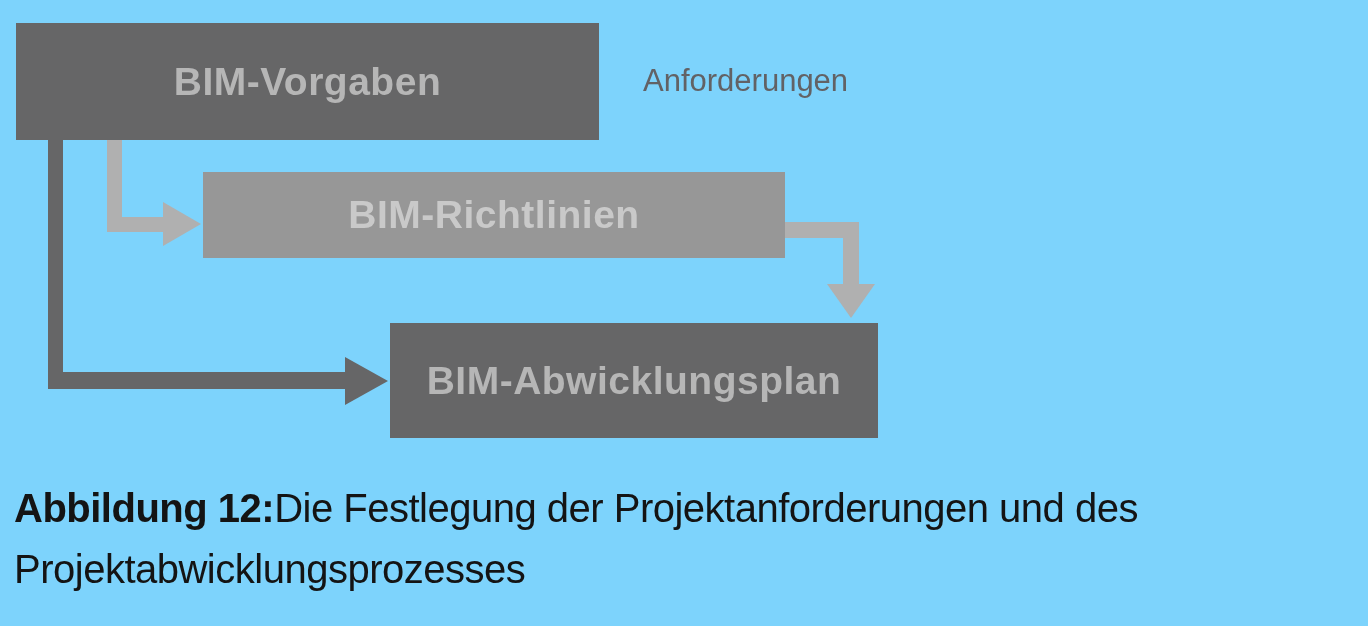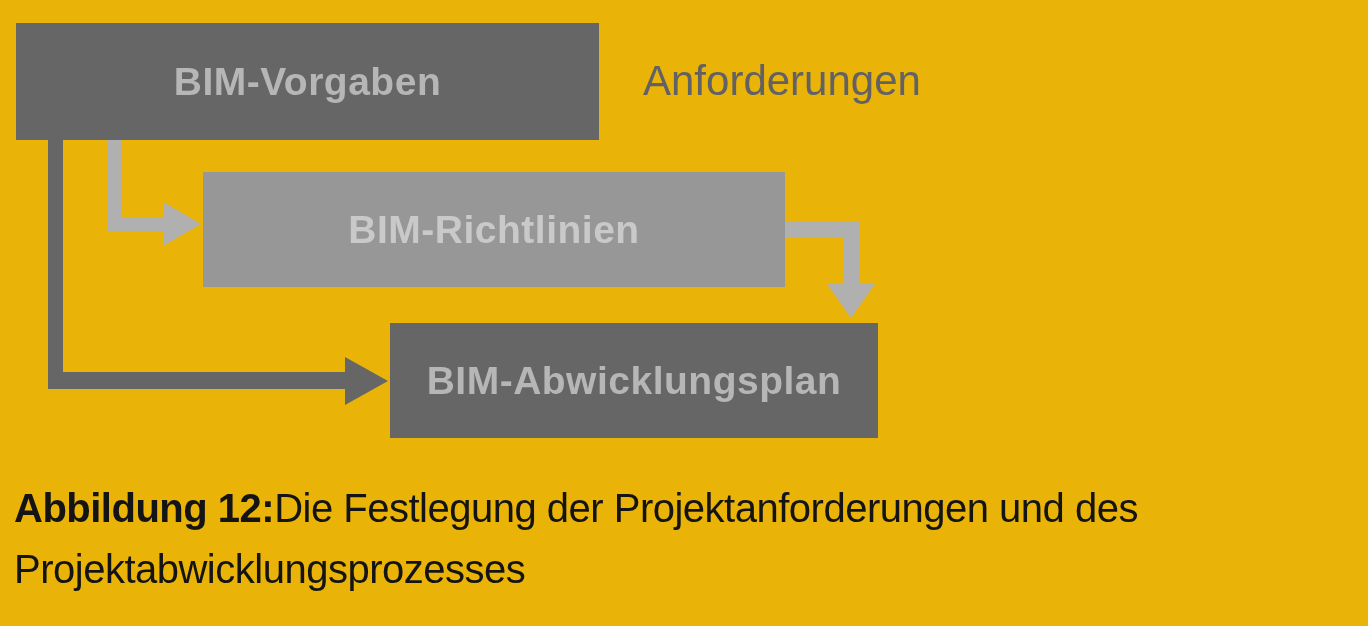--- a/index.html
+++ b/index.html
@@ -5,44 +5,44 @@
   html, body {
     margin: 0;
     padding: 0;
     background: #c6c6c6;
     font-family: "Liberation Sans", sans-serif;
   }
   .stage {
     position: relative;
     width: 1368px;
     height: 626px;
-    background: #eab308;
+    background: #7dd3fc;
     overflow: hidden;
   }
   
   .node {
     position: absolute;
     display: flex;
     align-items: center;
     justify-content: center;
     font-weight: bold;
     font-size: 39px;
     letter-spacing: 0.5px;
   }
   .node.dark  { background: #666667; color: #b6b6b6; }
   .node.mid   { background: #979797; color: #c9c9c9; }
   .node-vorgaben        { left: 16px;  top: 23px;  width: 583px; height: 117px; }
-  .node-richtlinien     { left: 203px; top: 172px; width: 582px; height: 115px; }
+  .node-richtlinien     { left: 203px; top: 172px; width: 582px; height: 86px; }
   .node-abwicklungsplan { left: 390px; top: 323px; width: 488px; height: 115px; }
 
   
   .annotation {
     position: absolute;
     color: #626265;
-    font-size: 42px;
+    font-size: 31px;
     line-height: 40px;
     white-space: nowrap;
   }
   .annotation-anforderungen { left: 643px;  top: 61px;  }
   .annotation-anleitung     { left: 900px;  top: 207px; }
   .annotation-durchfuehrung { left: 1022px; top: 362px; }
 
   
   .seg { position: absolute; }
   .seg.light { background: #b0b0b0; }

